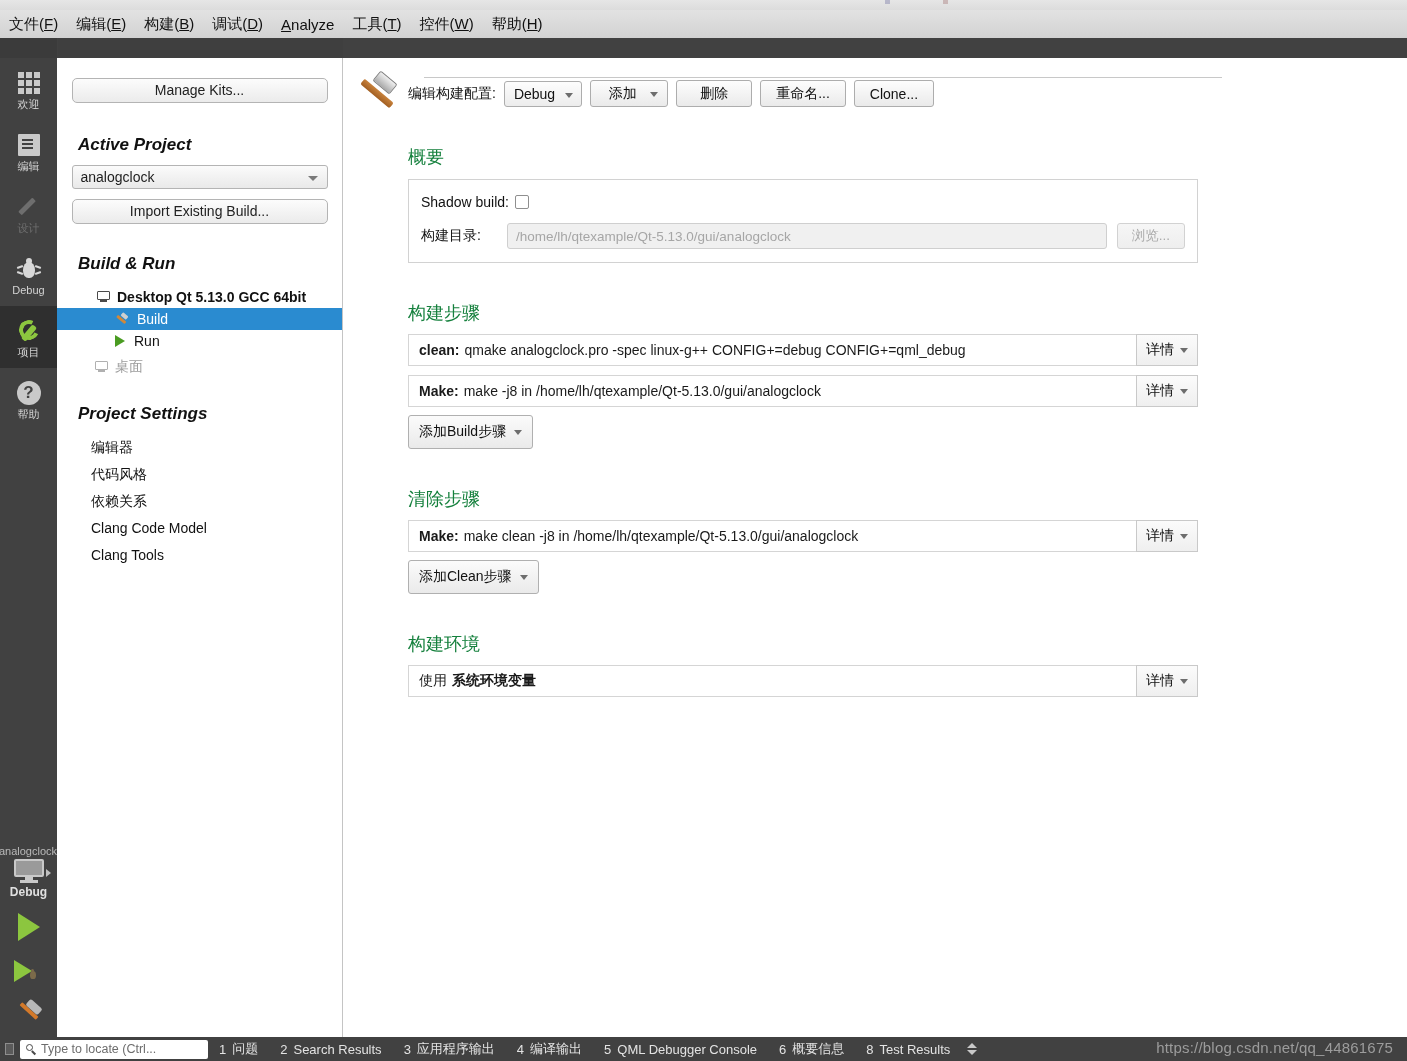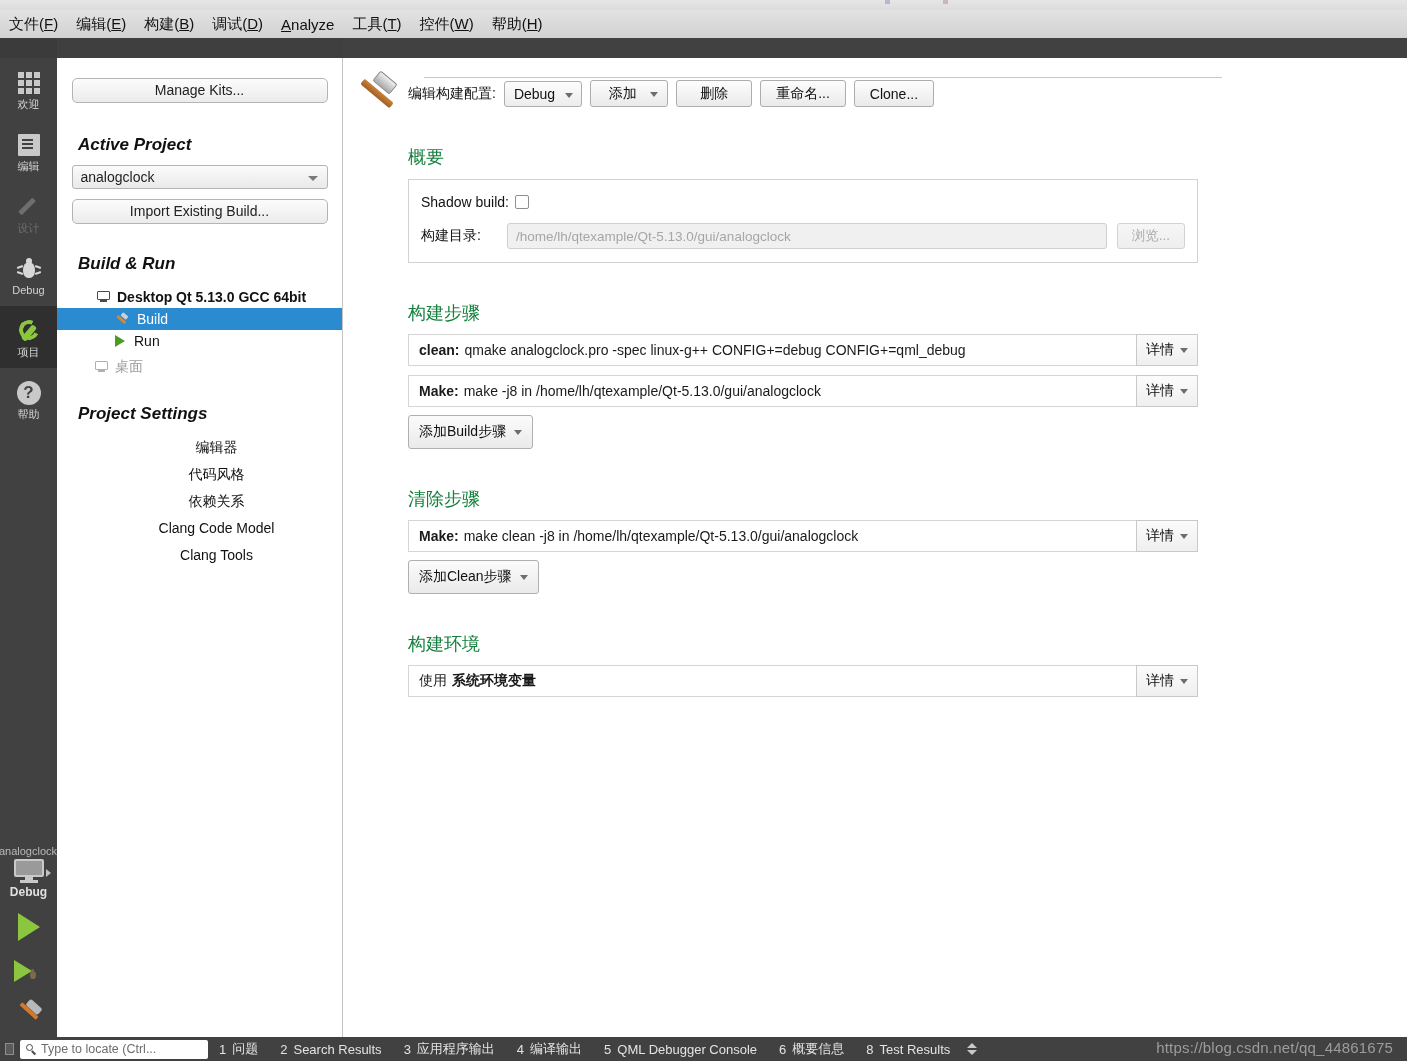--- a/index.html
+++ b/index.html
@@ -571,21 +571,21 @@
         <span class="mini-monitor gray">
             <span class="s"></span>
             <span class="b"></span>
           </span>
         <span>桌面</span>
       </div>
     </div>
 
     <div class="sect-title" style="margin-top:26px;">Project Settings</div>
 
-    <div style="margin-top:10px;text-align:center;" id="ps-list">
+    <div style="margin-top:10px;" id="ps-list">
         <div class="ps-item">编辑器</div>
         <div class="ps-item">代码风格</div>
         <div class="ps-item">依赖关系</div>
         <div class="ps-item">Clang Code Model</div>
         <div class="ps-item">Clang Tools</div>
       </div>
   </div>
 
   <div class="main">
     <div class="page-head">

